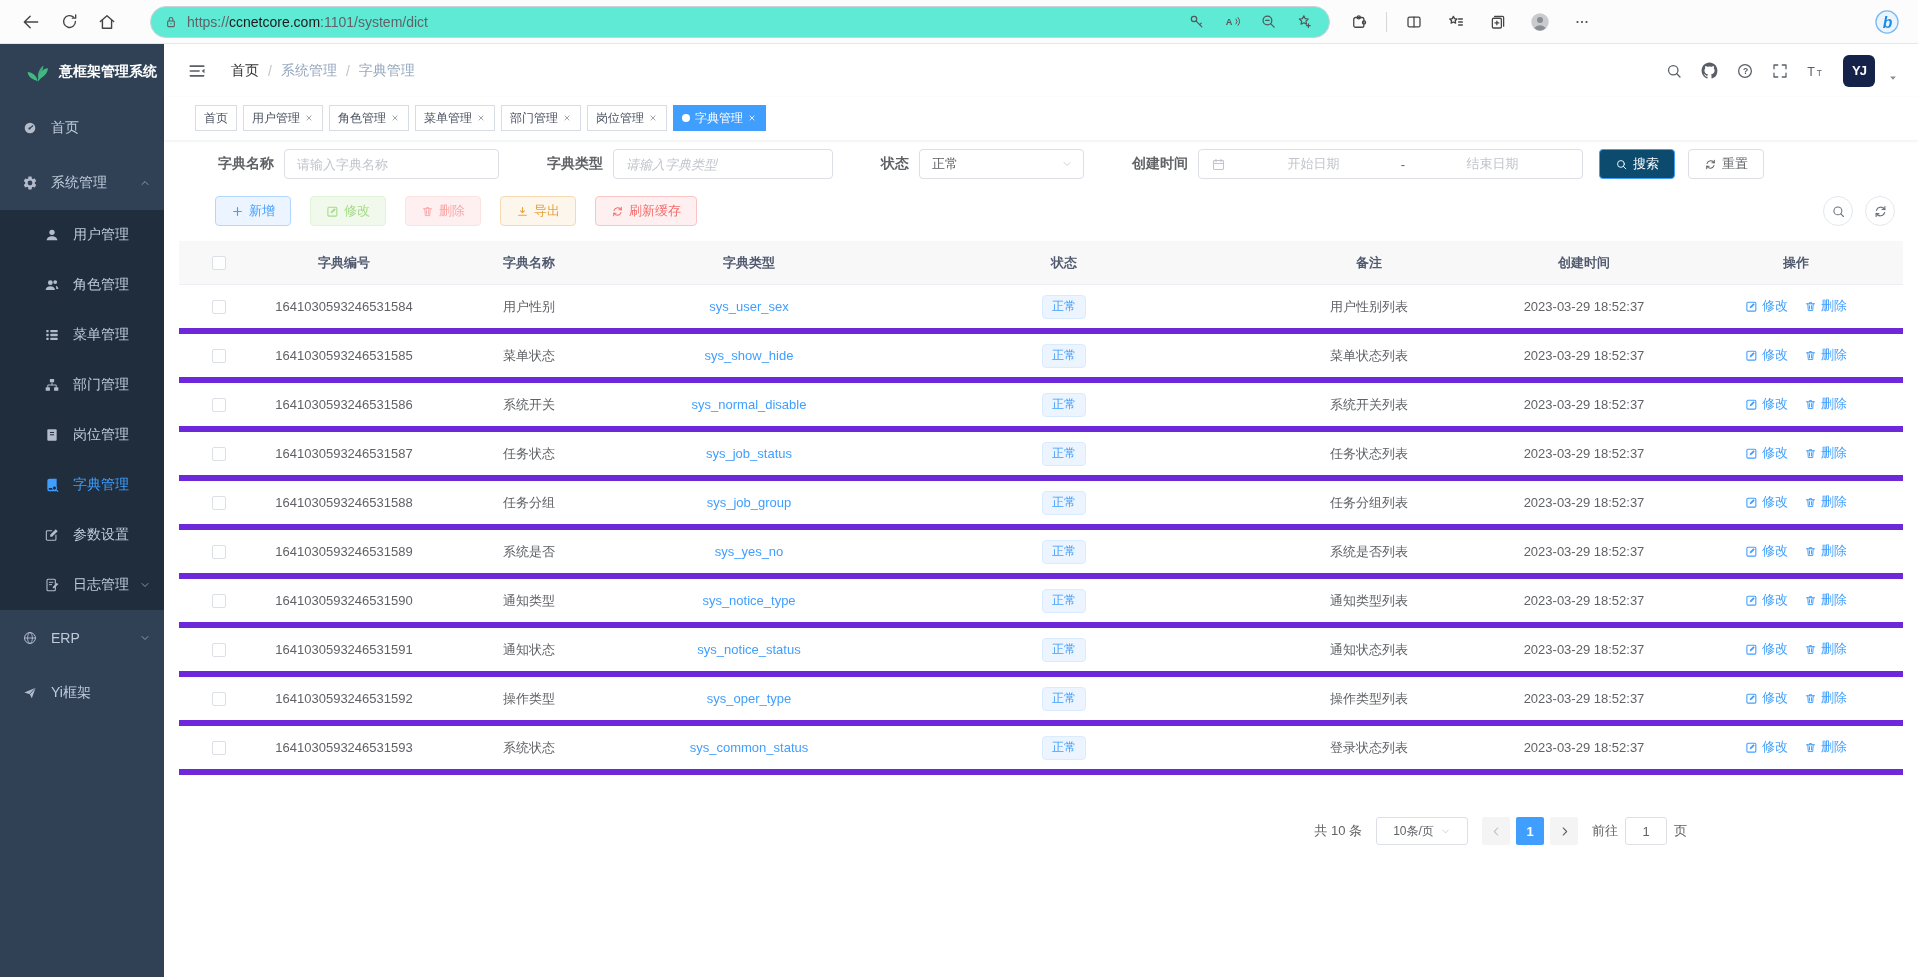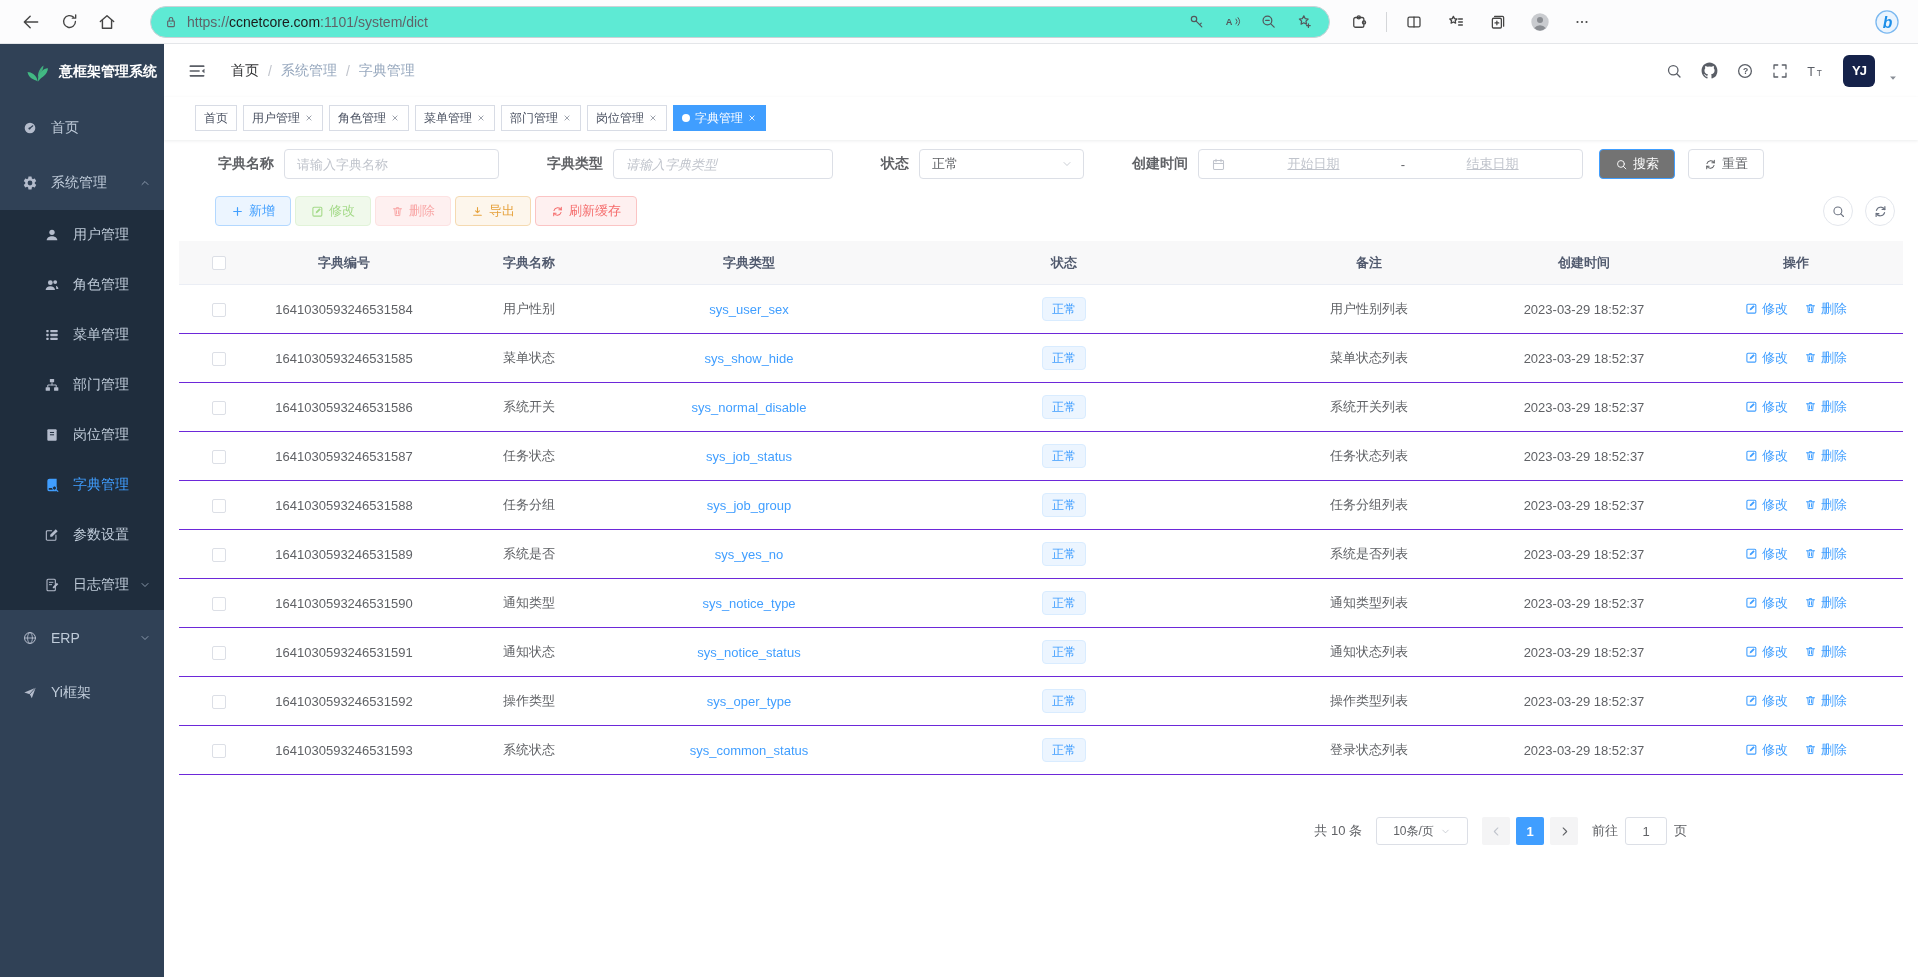--- a/index.html
+++ b/index.html
@@ -58,40 +58,40 @@
 
   .filter-row { margin-top:8px; padding-left:39px; display:flex; align-items:center; height:32px; }
   .f-label { font-size:14px; font-weight:bold; color:#606266; white-space:nowrap; margin-right:10px; }
   .f-gap { width:48px; flex:0 0 auto; }
   .t-input { height:30px; border:1px solid #dcdfe6; border-radius:4px; padding:0 12px; font-size:13px; color:#606266; font-family:inherit; outline:none; }
   .t-input::placeholder { color:#c0c4cc; }
   .f-select { width:165px; height:30px; border:1px solid #dcdfe6; border-radius:4px; display:flex; align-items:center; padding:0 10px 0 12px; font-size:13px; color:#606266; cursor:pointer; }
   .f-select .sel-caret { margin-left:auto; color:#c0c4cc; display:flex; }
   .f-date { width:385px; height:30px; border:1px solid #dcdfe6; border-radius:4px; display:flex; align-items:center; padding:0 12px; gap:10px; font-size:13px; }
   .f-date .cal { color:#c0c4cc; display:flex; }
-  .f-date .ph { color:#c0c4cc; flex:1; text-align:center;text-decoration:underline; }
+  .f-date .ph { color:#c0c4cc; flex:1; text-align:center; }
   .f-date .dsep { color:#606266; }
   .btn { height:30px; border-radius:4px; border:1px solid #dcdfe6; background:#fff; display:inline-flex; align-items:center; gap:5px; padding:0 15px; font-size:13px; color:#606266; cursor:pointer; font-family:inherit; white-space:nowrap; }
   .btn .bico { display:flex; }
-  .btn-search { background:#737373; border-color:#409eff; color:#fff; margin-left:16px; }
+  .btn-search { background:#0c4a6e; border-color:#409eff; color:#fff; margin-left:16px; }
   .btn-reset { margin-left:13px; }
 
   .toolbar-row { margin-top:16px; padding-left:36px; display:flex; align-items:center; }
-  .toolbar-row .btn { margin-right:4px; }
+  .toolbar-row .btn { margin-right:19px; }
   .btn-add { background:#ecf5ff; border-color:#b3d8ff; color:#409eff; }
   .btn-edit { background:#f0f9eb; border-color:#e1f3d8; color:#a4da89; }
   .btn-del { background:#fef0f0; border-color:#fde2e2; color:#f9a7a7; }
   .btn-export { background:#fdf6ec; border-color:#f5dab1; color:#e6a23c; }
   .btn-cache { background:#fef0f0; border-color:#fbc4c4; color:#f56c6c; }
   .tool-circles { margin-left:auto; margin-right:8px; display:flex; gap:12px; }
   .circle-btn { width:30px; height:30px; border-radius:50%; border:1px solid #e4e7ed; background:#fff; display:flex; align-items:center; justify-content:center; color:#6b7280; cursor:pointer; }
 
   
   .dict-table { margin-top:15px; width:100%; font-size:13px; }
-  .tr { display:grid; grid-template-columns:80px 170px 200px 240px 390px 220px 210px 1fr; align-items:center; border-bottom:1px solid #6d28d9; }
+  .tr { display:grid; grid-template-columns:80px 170px 200px 240px 390px 220px 210px 1fr; align-items:center; border-bottom:6px solid #6d28d9; }
   .tr > div { text-align:center; padding:0 4px; white-space:nowrap; }
   .thead .tr { height:44px; background:#f8f8f9; color:#515a6e; font-weight:bold; border-bottom:1px solid #ebeef5; }
   .tbody .tr { height:49px; color:#606266; }
   .cb { width:14px; height:14px; border:1px solid #dcdfe6; border-radius:2px; background:#fff; display:inline-block; vertical-align:middle; cursor:pointer; }
   .type-link { color:#409eff; cursor:pointer; }
   .tag-badge { display:inline-flex; align-items:center; height:24px; padding:0 9px; background:#ecf5ff; border:1px solid #d9ecff; color:#409eff; border-radius:4px; font-size:12px; }
   .op-link { color:#409eff; display:inline-flex; align-items:center; gap:4px; margin:0 8px; cursor:pointer; font-size:13px; }
 
   
   .pagination { margin-top:42px; display:flex; align-items:center; justify-content:flex-end; padding-right:216px; gap:14px; font-size:13px; color:#606266; }

